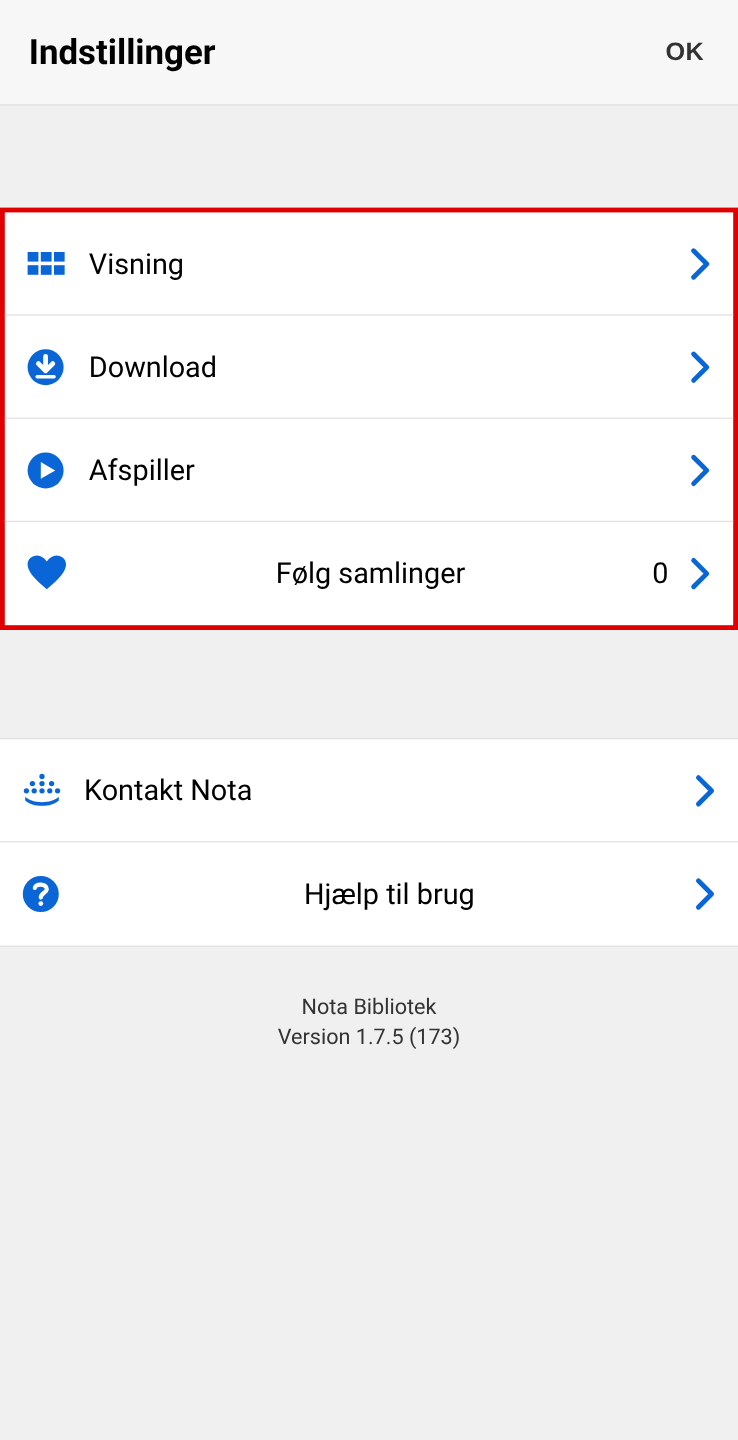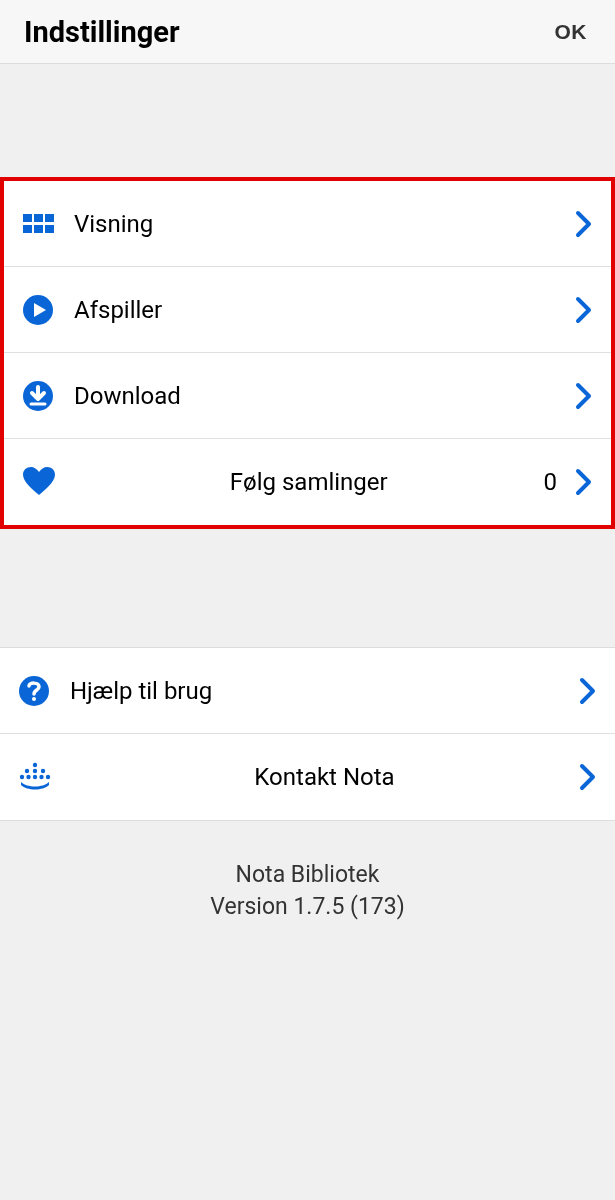--- a/index.html
+++ b/index.html
@@ -4,21 +4,21 @@
   <style>
     * { box-sizing: border-box; margin: 0; padding: 0; }
     body {
       width: 615px;
       height: 1200px;
       background: #f0f0f0;
       font-family: -apple-system, Roboto, Arial, sans-serif;
       overflow: hidden;
     }
     .header {
-      height: 64px;
+      height: 88px;
       background: #f7f7f7;
       display: flex;
       align-items: center;
       justify-content: space-between;
       padding: 0 24px;
       border-bottom: 1px solid #ddd;
     }
     .header-title {
       font-size: 29px;
       font-weight: 700;
@@ -32,21 +32,20 @@
       border: none;
       cursor: pointer;
       padding: 8px 4px;
       letter-spacing: 0.5px;
     }
     .spacer-top { height: 85px; }
     .section {
       background: #fff;
       border-top: 1px solid #ddd;
       border-bottom: 1px solid #ddd;
-      margin-top: 28px;
     }
     .section.highlighted {
       border: 4px solid #e00000;
     }
     .row {
       display: flex;
       align-items: center;
       padding: 0 18px;
       height: 86px;
       border-bottom: 1px solid #e0e0e0;
@@ -70,21 +69,21 @@
       font-size: 24px;
       color: #000;
       margin-right: 18px;
     }
     .chevron svg { display: block; }
     .spacer-mid { height: 90px; }
     .footer-info {
       text-align: center;
       padding: 38px 0 0 0;
       color: #333;
-      font-size: 23px;
+      font-size: 18px;
       line-height: 1.4;
     }
   </style>
 </head>
 <body>
 
 <div class="header">
   <div class="header-title">Indstillinger</div>
   <button class="ok-button">OK</button>
 </div>
@@ -111,84 +110,68 @@
       <svg width="18" height="28" viewBox="0 0 18 28">
           <polyline points="3,3 14,14 3,25" fill="none" stroke="#0a66d6" stroke-width="4" stroke-linecap="round" stroke-linejoin="round"></polyline>
         </svg>
     </span>
   </div>
 
   <div class="row">
     <span class="icon-wrap">
       <svg width="32" height="32" viewBox="0 0 32 32">
           <circle cx="16" cy="16" r="15" fill="#0a66d6"></circle>
-          <polygon points="12,9 12,23 24,16" fill="#fff"></polygon>
-        </svg>
-    </span>
-    <span class="row-label">Afspiller</span>
-    <span class="chevron">
-      <svg width="18" height="28" viewBox="0 0 18 28">
-          <polyline points="3,3 14,14 3,25" fill="none" stroke="#0a66d6" stroke-width="4" stroke-linecap="round" stroke-linejoin="round"></polyline>
-        </svg>
-    </span>
-  </div>
-
-  <div class="row">
-    <span class="icon-wrap">
-      <svg width="32" height="32" viewBox="0 0 32 32">
-          <circle cx="16" cy="16" r="15" fill="#0a66d6"></circle>
           <path d="M16 7 v12 M16 19 l-6 -6 M16 19 l6 -6" stroke="#fff" stroke-width="4" stroke-linecap="round" stroke-linejoin="round" fill="none"></path>
           <line x1="9" y1="24" x2="23" y2="24" stroke="#fff" stroke-width="3" stroke-linecap="round"></line>
         </svg>
     </span>
     <span class="row-label">Download</span>
     <span class="chevron">
       <svg width="18" height="28" viewBox="0 0 18 28">
           <polyline points="3,3 14,14 3,25" fill="none" stroke="#0a66d6" stroke-width="4" stroke-linecap="round" stroke-linejoin="round"></polyline>
         </svg>
     </span>
   </div>
 
   <div class="row">
     <span class="icon-wrap">
+      <svg width="32" height="32" viewBox="0 0 32 32">
+          <circle cx="16" cy="16" r="15" fill="#0a66d6"></circle>
+          <polygon points="12,9 12,23 24,16" fill="#fff"></polygon>
+        </svg>
+    </span>
+    <span class="row-label">Afspiller</span>
+    <span class="chevron">
+      <svg width="18" height="28" viewBox="0 0 18 28">
+          <polyline points="3,3 14,14 3,25" fill="none" stroke="#0a66d6" stroke-width="4" stroke-linecap="round" stroke-linejoin="round"></polyline>
+        </svg>
+    </span>
+  </div>
+
+  <div class="row">
+    <span class="icon-wrap">
       <svg width="34" height="32" viewBox="0 0 34 32">
           <path d="M17 29 C 6 20, 1 14, 1 8.5 C 1 4, 4.5 1, 9 1 C 12 1, 15 3, 17 6 C 19 3, 22 1, 25 1 C 29.5 1, 33 4, 33 8.5 C 33 14, 28 20, 17 29 Z" fill="#0a66d6"></path>
         </svg>
     </span>
     <span class="row-label">Følg samlinger</span>
     <span class="row-value">0</span>
     <span class="chevron">
       <svg width="18" height="28" viewBox="0 0 18 28">
           <polyline points="3,3 14,14 3,25" fill="none" stroke="#0a66d6" stroke-width="4" stroke-linecap="round" stroke-linejoin="round"></polyline>
         </svg>
     </span>
   </div>
 
 </div>
 
 <div class="spacer-mid"></div>
 
 <div class="section">
 
-
-  <div class="row">
-    <span class="icon-wrap">
-      <svg width="32" height="32" viewBox="0 0 32 32">
-          <circle cx="16" cy="16" r="15" fill="#0a66d6"></circle>
-          <path d="M11 11 C 11 7, 21 7, 21 12 C 21 15, 16 15, 16 19" stroke="#fff" stroke-width="3.5" fill="none" stroke-linecap="round"></path>
-          <circle cx="16" cy="24" r="2" fill="#fff"></circle>
-        </svg>
-    </span>
-    <span class="row-label">Hjælp til brug</span>
-    <span class="chevron">
-      <svg width="18" height="28" viewBox="0 0 18 28">
-          <polyline points="3,3 14,14 3,25" fill="none" stroke="#0a66d6" stroke-width="4" stroke-linecap="round" stroke-linejoin="round"></polyline>
-        </svg>
-    </span>
-  </div>
 
   <div class="row">
     <span class="icon-wrap">
       <svg width="34" height="32" viewBox="0 0 34 32">
           <g fill="#0a66d6">
         <circle cx="17" cy="4" r="2.2"></circle>
         <circle cx="9" cy="10" r="2.2"></circle>
             <circle cx="17" cy="10" r="2.2"></circle>
             <circle cx="25" cy="10" r="2.2"></circle>
         <circle cx="4" cy="16" r="2.2"></circle>
@@ -201,18 +184,34 @@
         </svg>
     </span>
     <span class="row-label">Kontakt Nota</span>
     <span class="chevron">
       <svg width="18" height="28" viewBox="0 0 18 28">
           <polyline points="3,3 14,14 3,25" fill="none" stroke="#0a66d6" stroke-width="4" stroke-linecap="round" stroke-linejoin="round"></polyline>
         </svg>
     </span>
   </div>
 
+  <div class="row">
+    <span class="icon-wrap">
+      <svg width="32" height="32" viewBox="0 0 32 32">
+          <circle cx="16" cy="16" r="15" fill="#0a66d6"></circle>
+          <path d="M11 11 C 11 7, 21 7, 21 12 C 21 15, 16 15, 16 19" stroke="#fff" stroke-width="3.5" fill="none" stroke-linecap="round"></path>
+          <circle cx="16" cy="24" r="2" fill="#fff"></circle>
+        </svg>
+    </span>
+    <span class="row-label">Hjælp til brug</span>
+    <span class="chevron">
+      <svg width="18" height="28" viewBox="0 0 18 28">
+          <polyline points="3,3 14,14 3,25" fill="none" stroke="#0a66d6" stroke-width="4" stroke-linecap="round" stroke-linejoin="round"></polyline>
+        </svg>
+    </span>
+  </div>
+
 </div>
 
 <div class="footer-info">
   <div>Nota Bibliotek</div>
   <div>Version 1.7.5 (173)</div>
 </div>
 
 </body></html>

